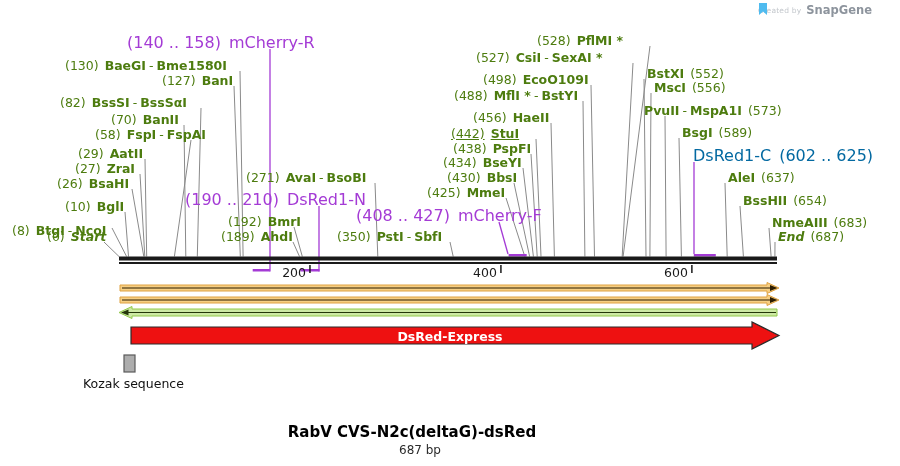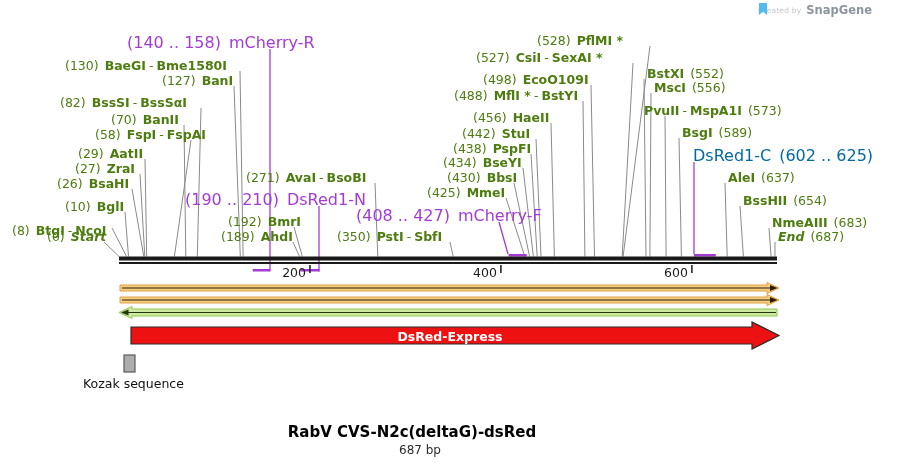--- a/index.html
+++ b/index.html
@@ -115,21 +115,21 @@
       <div class="site-label" style="left: 162px; top: 74px;"><span class="pos lead">(127)</span><span class="nm">BanI</span></div>
       <div class="site-label" style="left: 65px; top: 59px;"><span class="pos lead">(130)</span><span class="nm">BaeGI</span><span class="dash">-</span><span class="nm">Bme1580I</span></div>
       <div class="site-label" style="left: 221px; top: 230px;"><span class="pos lead">(189)</span><span class="nm">AhdI</span></div>
       <div class="site-label" style="left: 228px; top: 215px;"><span class="pos lead">(192)</span><span class="nm">BmrI</span></div>
       <div class="site-label" style="left: 246px; top: 171px;"><span class="pos lead">(271)</span><span class="nm">AvaI</span><span class="dash">-</span><span class="nm">BsoBI</span></div>
       <div class="site-label" style="left: 337px; top: 230px;"><span class="pos lead">(350)</span><span class="nm">PstI</span><span class="dash">-</span><span class="nm">SbfI</span></div>
       <div class="site-label" style="left: 427px; top: 186px;"><span class="pos lead">(425)</span><span class="nm">MmeI</span></div>
       <div class="site-label" style="left: 447px; top: 171px;"><span class="pos lead">(430)</span><span class="nm">BbsI</span></div>
       <div class="site-label" style="left: 443px; top: 156px;"><span class="pos lead">(434)</span><span class="nm">BseYI</span></div>
       <div class="site-label" style="left: 453px; top: 142px;"><span class="pos lead">(438)</span><span class="nm">PspFI</span></div>
-      <div class="site-label" style="left: 462px; top: 127px;"><span class="pos lead">(442)</span><span class="nm">StuI</span></div>
+      <div class="site-label" style="left: 451px; top: 127px; text-decoration: underline;"><span class="pos lead">(442)</span><span class="nm">StuI</span></div>
       <div class="site-label" style="left: 473px; top: 111px;"><span class="pos lead">(456)</span><span class="nm">HaeII</span></div>
       <div class="site-label" style="left: 454px; top: 89px;"><span class="pos lead">(488)</span><span class="nm">MflI *</span><span class="dash">-</span><span class="nm">BstYI</span></div>
       <div class="site-label" style="left: 483px; top: 73px;"><span class="pos lead">(498)</span><span class="nm">EcoO109I</span></div>
       <div class="site-label" style="left: 476px; top: 51px;"><span class="pos lead">(527)</span><span class="nm">CsiI</span><span class="dash">-</span><span class="nm">SexAI *</span></div>
       <div class="site-label" style="left: 537px; top: 34px;"><span class="pos lead">(528)</span><span class="nm">PflMI *</span></div>
       <div class="site-label" style="left: 647px; top: 67px;"><span class="nm">BstXI</span><span class="pos trail">(552)</span></div>
       <div class="site-label" style="left: 654px; top: 81px;"><span class="nm">MscI</span><span class="pos trail">(556)</span></div>
       <div class="site-label" style="left: 644px; top: 104px;"><span class="nm">PvuII</span><span class="dash">-</span><span class="nm">MspA1I</span><span class="pos trail">(573)</span></div>
       <div class="site-label" style="left: 682px; top: 126px;"><span class="nm">BsgI</span><span class="pos trail">(589)</span></div>
       <div class="site-label" style="left: 728px; top: 171px;"><span class="nm">AleI</span><span class="pos trail">(637)</span></div>

